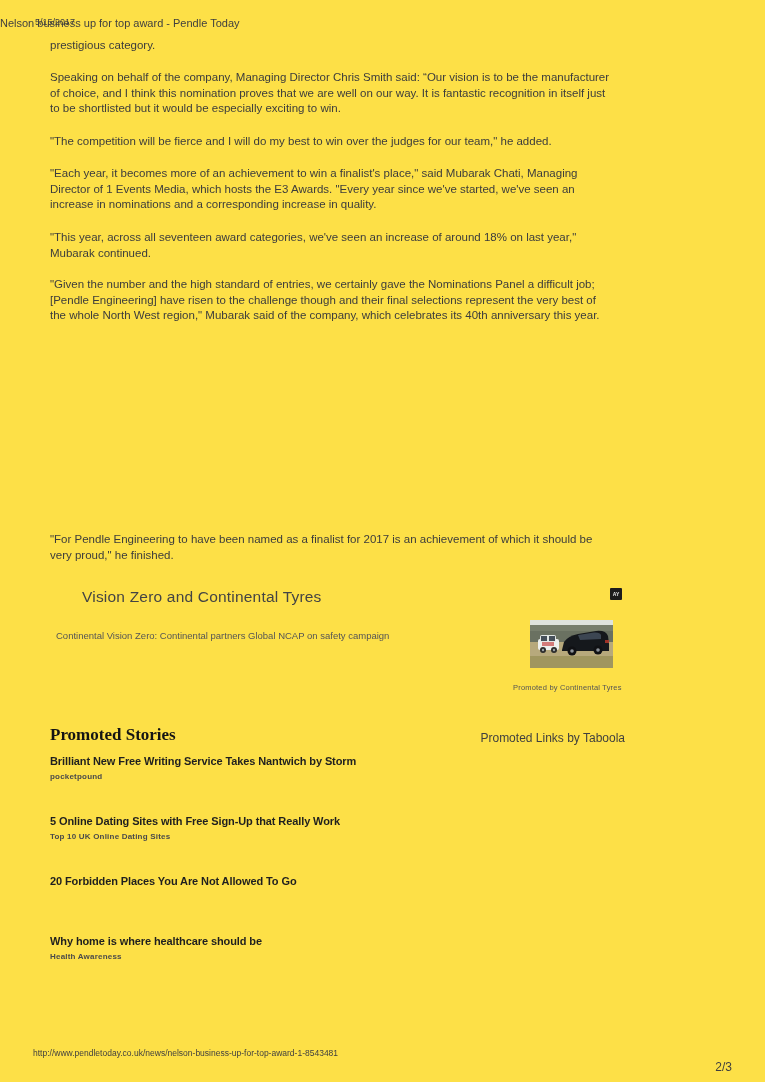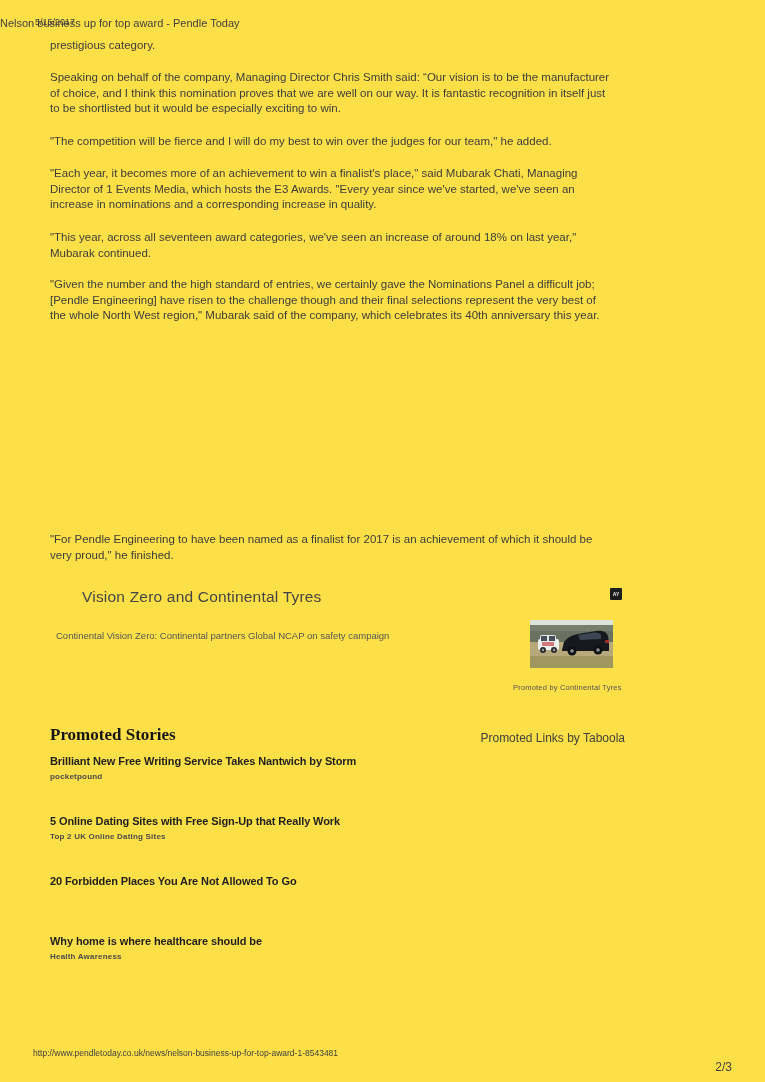--- a/index.html
+++ b/index.html
@@ -156,21 +156,21 @@
   <div>
     <h2 class="promoted-heading">Promoted Stories</h2>
     <span class="taboola-attribution">Promoted Links by Taboola</span>
 
     <div class="story s1">
       <span class="story-title">Brilliant New Free Writing Service Takes Nantwich by Storm</span>
       <div class="story-source">pocketpound</div>
     </div>
     <div class="story s2">
       <span class="story-title">5 Online Dating Sites with Free Sign-Up that Really Work</span>
-      <div class="story-source">Top 2 UK Online Dating Sites</div>
+      <div class="story-source">Top 10 UK Online Dating Sites</div>
     </div>
     <div class="story s3">
       <span class="story-title">20 Forbidden Places You Are Not Allowed To Go</span>
     </div>
     <div class="story s4">
       <span class="story-title">Why home is where healthcare should be</span>
       <div class="story-source">Health Awareness</div>
     </div>
   </div>
 

